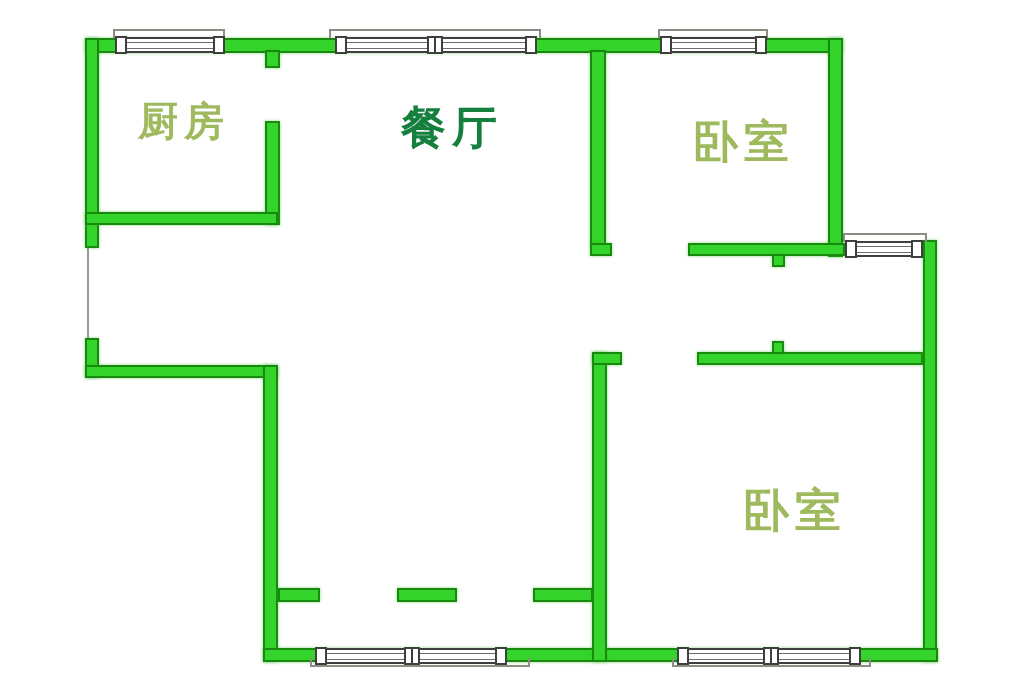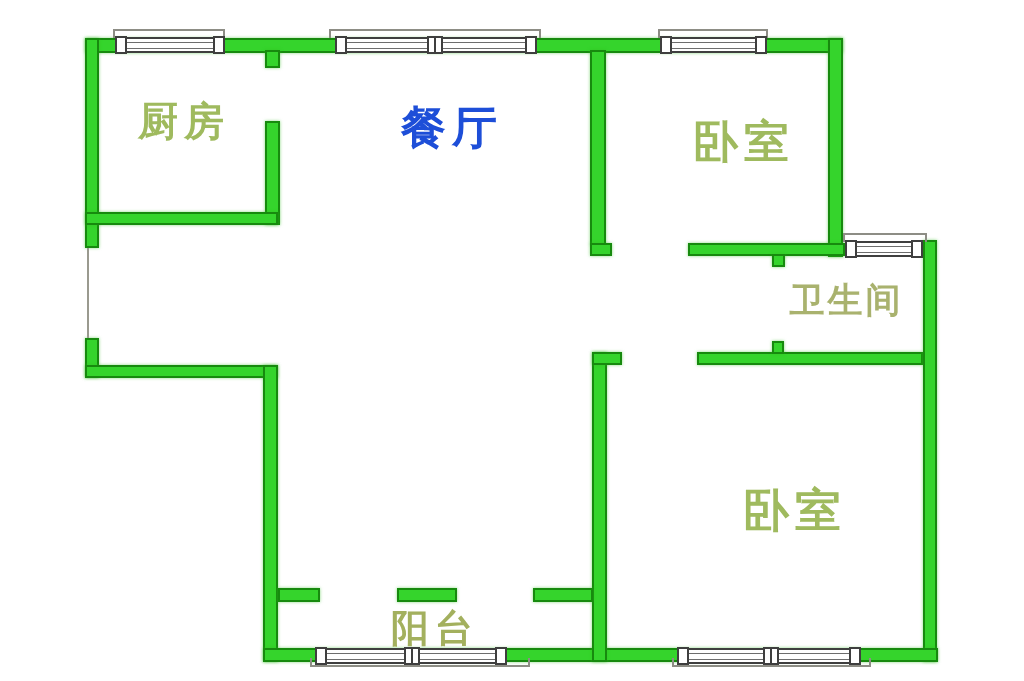--- a/index.html
+++ b/index.html
@@ -120,19 +120,17 @@
   </div>
 
   <div class="win" style="left:677px; top:648px; width:184px;">
     <div class="glass"></div>
     <div class="post" style="left:-2px;"></div>
     <div class="post double" style="left:84px;"></div>
     <div class="post" style="right:-2px;"></div>
   </div>
 
   <div class="room-label" style="left: 181px; top: 121px; font-size: 40px; color: rgb(159, 186, 94);">厨房</div>
-  <div class="room-label" style="left: 449px; top: 128px; font-size: 45px; color: #1d4ed8;">餐厅</div>
+  <div class="room-label" style="left: 449px; top: 128px; font-size: 45px; color: #15803d;">餐厅</div>
   <div class="room-label" style="left: 741px; top: 142px; font-size: 45px; color: rgb(159, 186, 94);">卧室</div>
-  <div class="room-label" style="left: 845px; top: 300px; font-size: 35px; letter-spacing: 3px; text-indent: 3px; color: rgb(169, 178, 110);">卫生间</div>
   <div class="room-label" style="left: 792px; top: 511px; font-size: 46px; color: rgb(159, 186, 94);">卧室</div>
-  <div class="room-label" style="left: 432px; top: 628px; font-size: 38px; color: rgb(163, 176, 94);">阳台</div>
 
 </div>
 
 </body></html>

